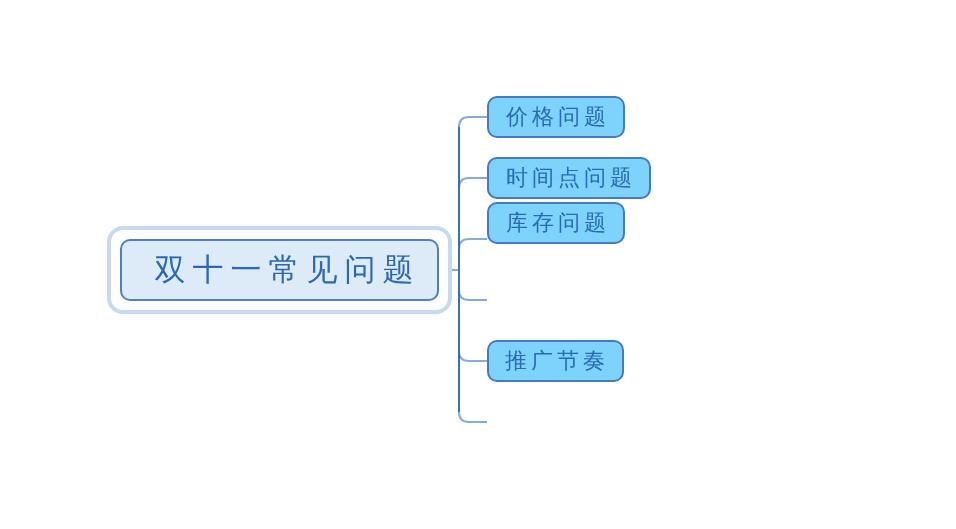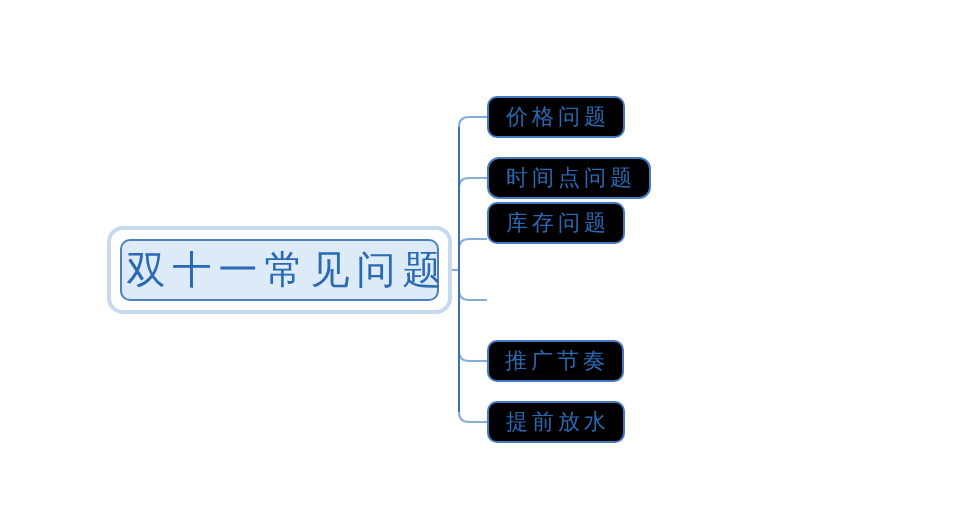--- a/index.html
+++ b/index.html
@@ -36,47 +36,47 @@
   .root-node{
     position:absolute;left:9px;top:9px;right:9px;bottom:9px;
     background:var(--root-fill);
     border:2px solid var(--root-border);
     border-radius:10px;
     display:flex;align-items:center;justify-content:center;
     cursor:default;
   }
   .root-label{
     color:var(--root-text);
-    font-size:39px;
+    font-size:31px;
     letter-spacing:7px;
     padding-left:7px;           
     white-space:nowrap;
     margin-left:9px;
   }
 
   
   .subtopic{
     position:absolute;left:487px;height:42px;
-    background:#000000;
+    background:#7dd3fc;
     border:2px solid var(--topic-border);
     border-radius:10px;
     display:flex;align-items:center;justify-content:center;
     padding:0 13px;
     box-sizing:border-box;
     cursor:default;
   }
   .subtopic-label{
     color:var(--topic-text);
     font-size:22px;
     letter-spacing:4px;
     padding-left:4px;           
     white-space:nowrap;
   }
   .sub-0{top:96px;}
-  .sub-1{top:157px;border-radius:12px;}
+  .sub-1{top:157px;}
   .sub-2{top:202px;}
   .sub-3{top:279px;}
   .sub-4{top:340px;padding-left:12px;}
   .sub-5{top:401px;}
 </style>
 </head>
 <body>
 
 <div class="canvas">
 
@@ -103,17 +103,14 @@
   </div>
   <div class="subtopic sub-1">
     <span class="subtopic-label">时间点问题</span>
   </div>
   <div class="subtopic sub-2">
     <span class="subtopic-label">库存问题</span>
   </div>
   <div class="subtopic sub-4">
     <span class="subtopic-label">推广节奏</span>
   </div>
-  <div class="subtopic sub-5">
-    <span class="subtopic-label">提前放水</span>
-  </div>
 
 </div>
 
 </body></html>

